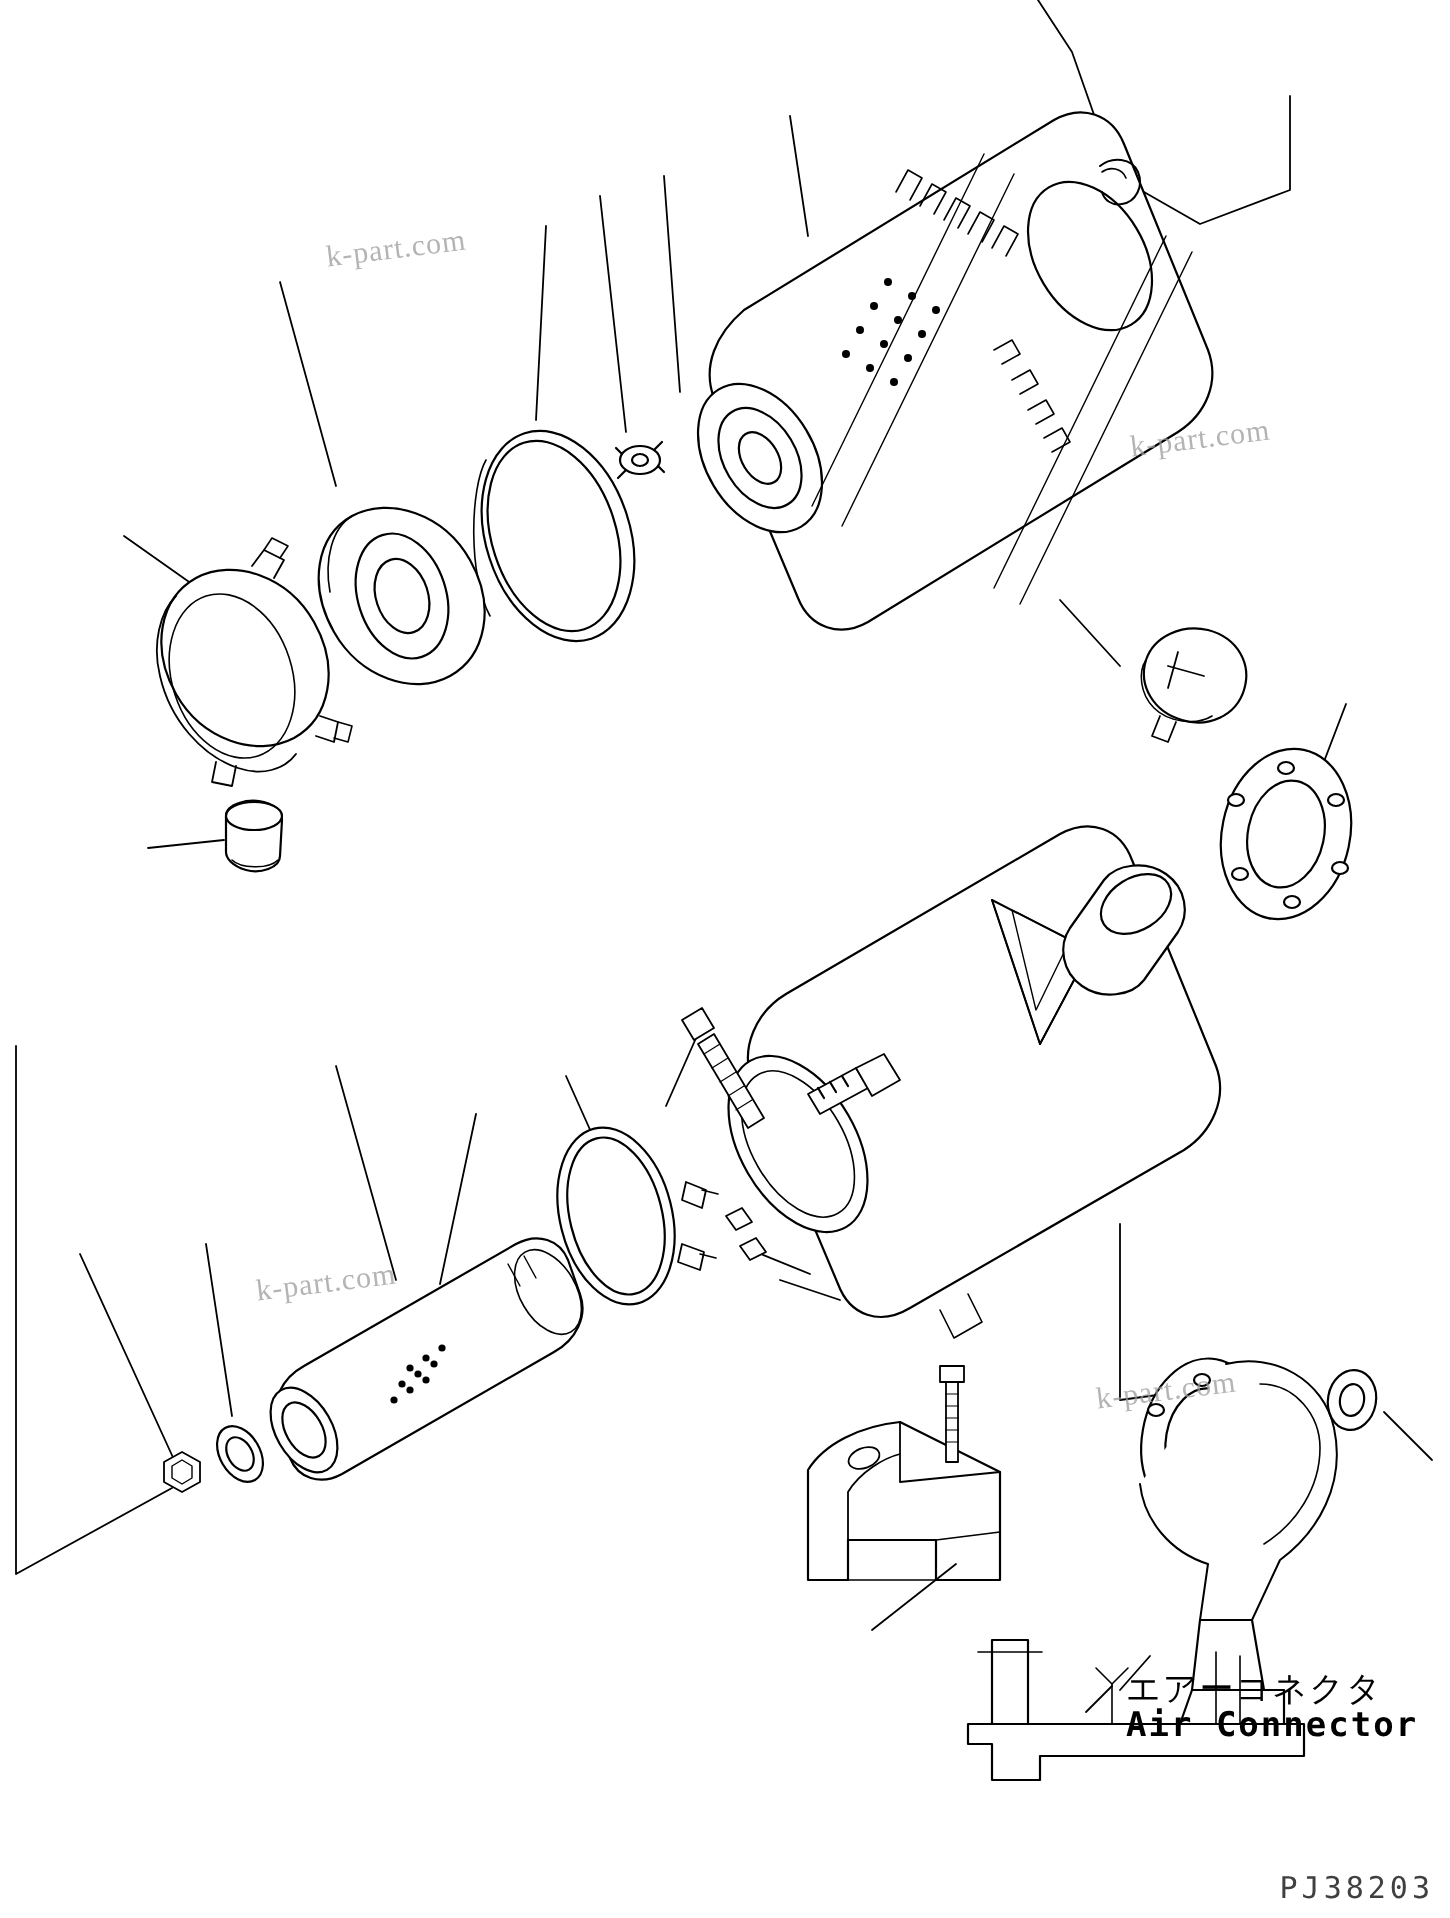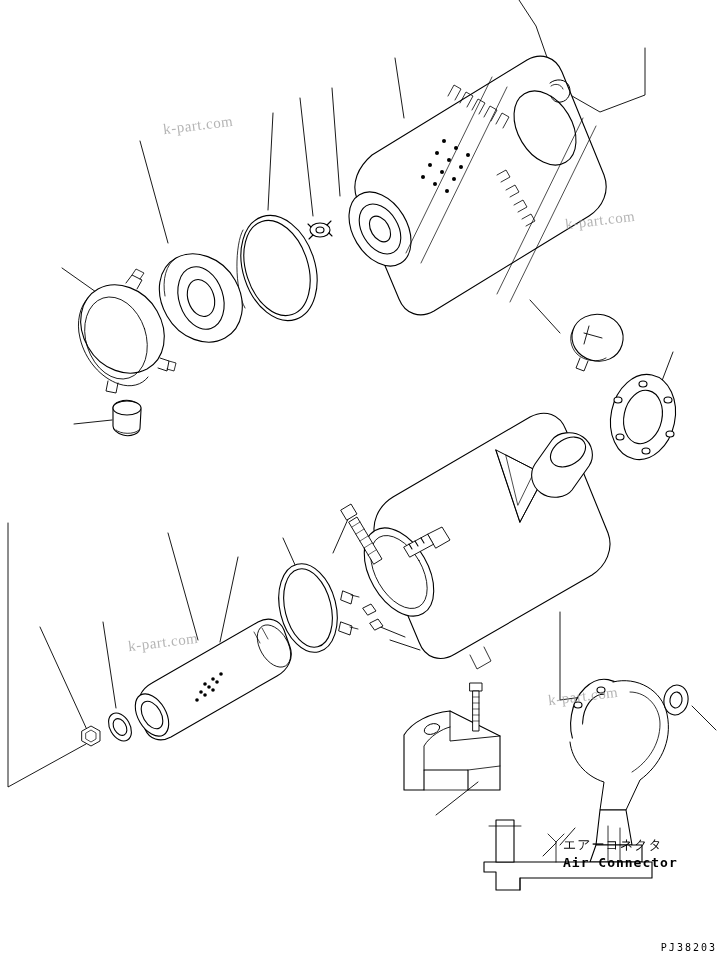--- a/index.html
+++ b/index.html
@@ -36,29 +36,29 @@
   }
   #wm1 { left: 163px; top: 117px; }
   #wm2 { left: 565px; top: 212px; }
   #wm3 { left: 128px; top: 634px; }
   #wm4 { left: 548px; top: 688px; }
   #part-number {
     position: absolute;
     right: 8px;
     bottom: 6px;
     font-family: "DejaVu Sans Mono", monospace;
-    font-size: 10px;
+    font-size: 15px;
     letter-spacing: 2px;
-    color: #000000;
+    color: #404040;
   }
   #air-connector-label {
     position: absolute;
     left: 563px;
     top: 836px;
-    font-size: 13px;
+    font-size: 17px;
     line-height: 18px;
     color: #000;
     white-space: nowrap;
     font-family: "DejaVu Sans", sans-serif;
   }
   #air-connector-label .jp {
     display: block;
     letter-spacing: 1px;
   }
   #air-connector-label .en {

